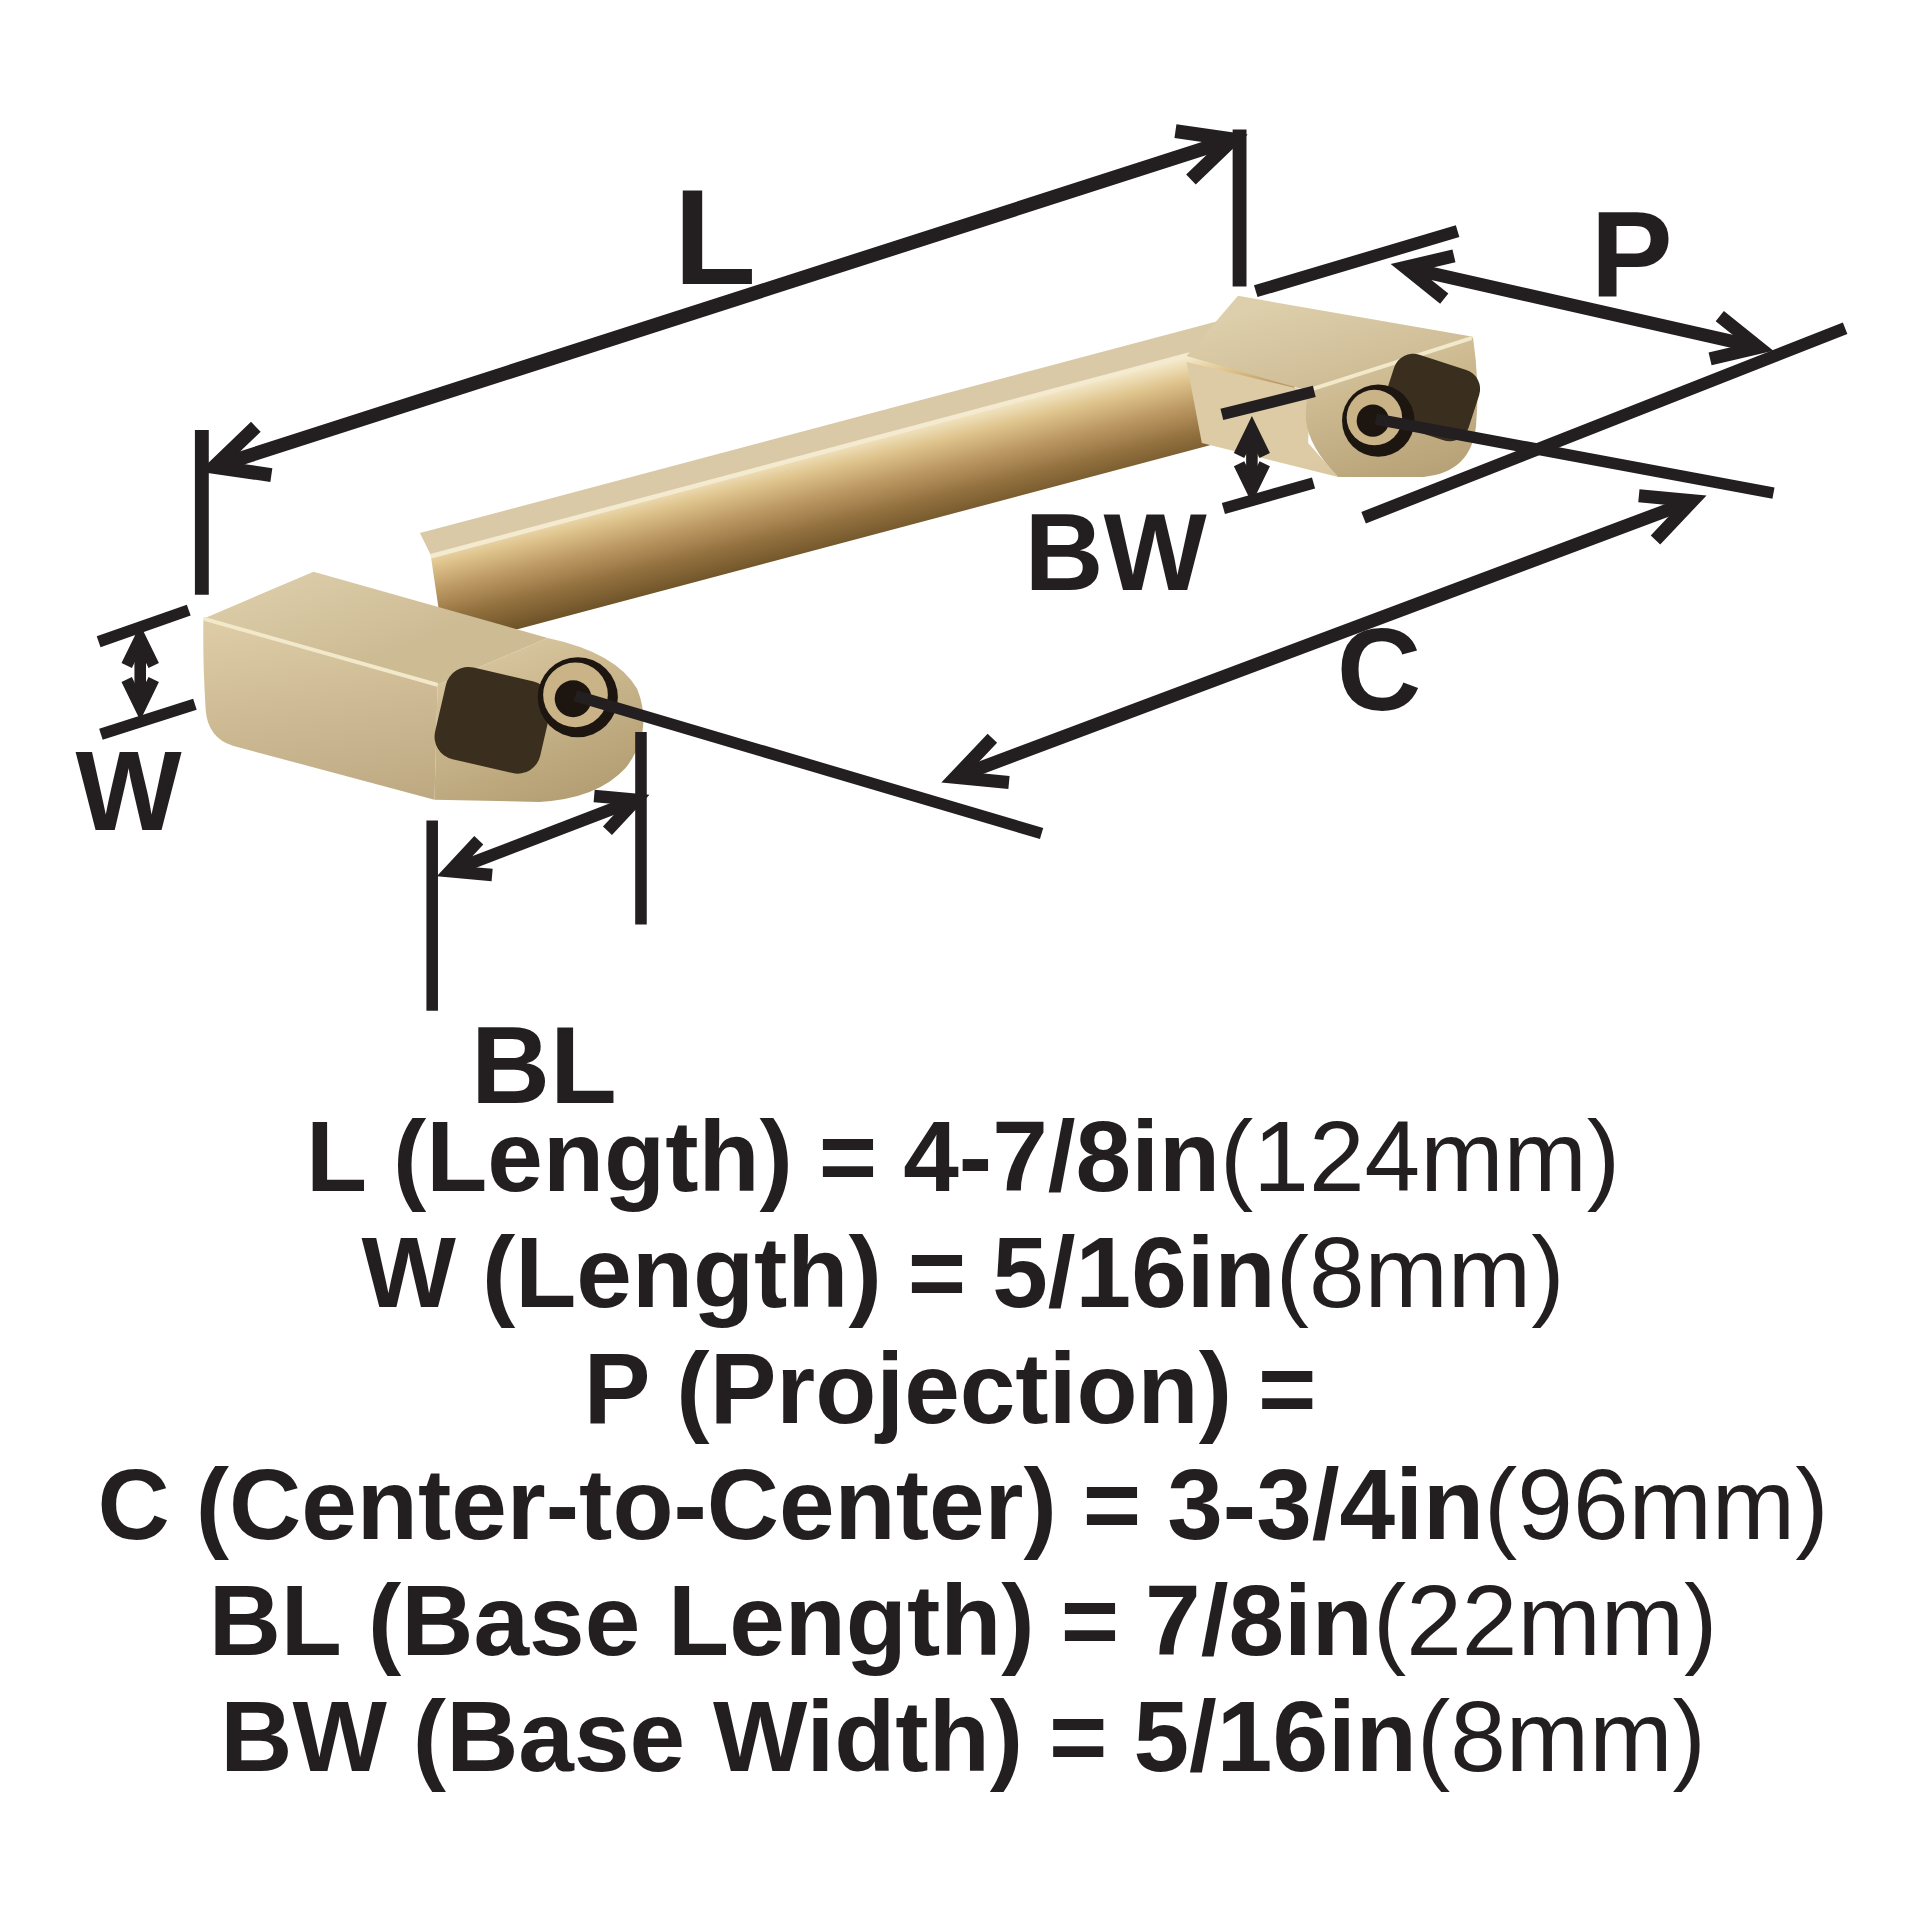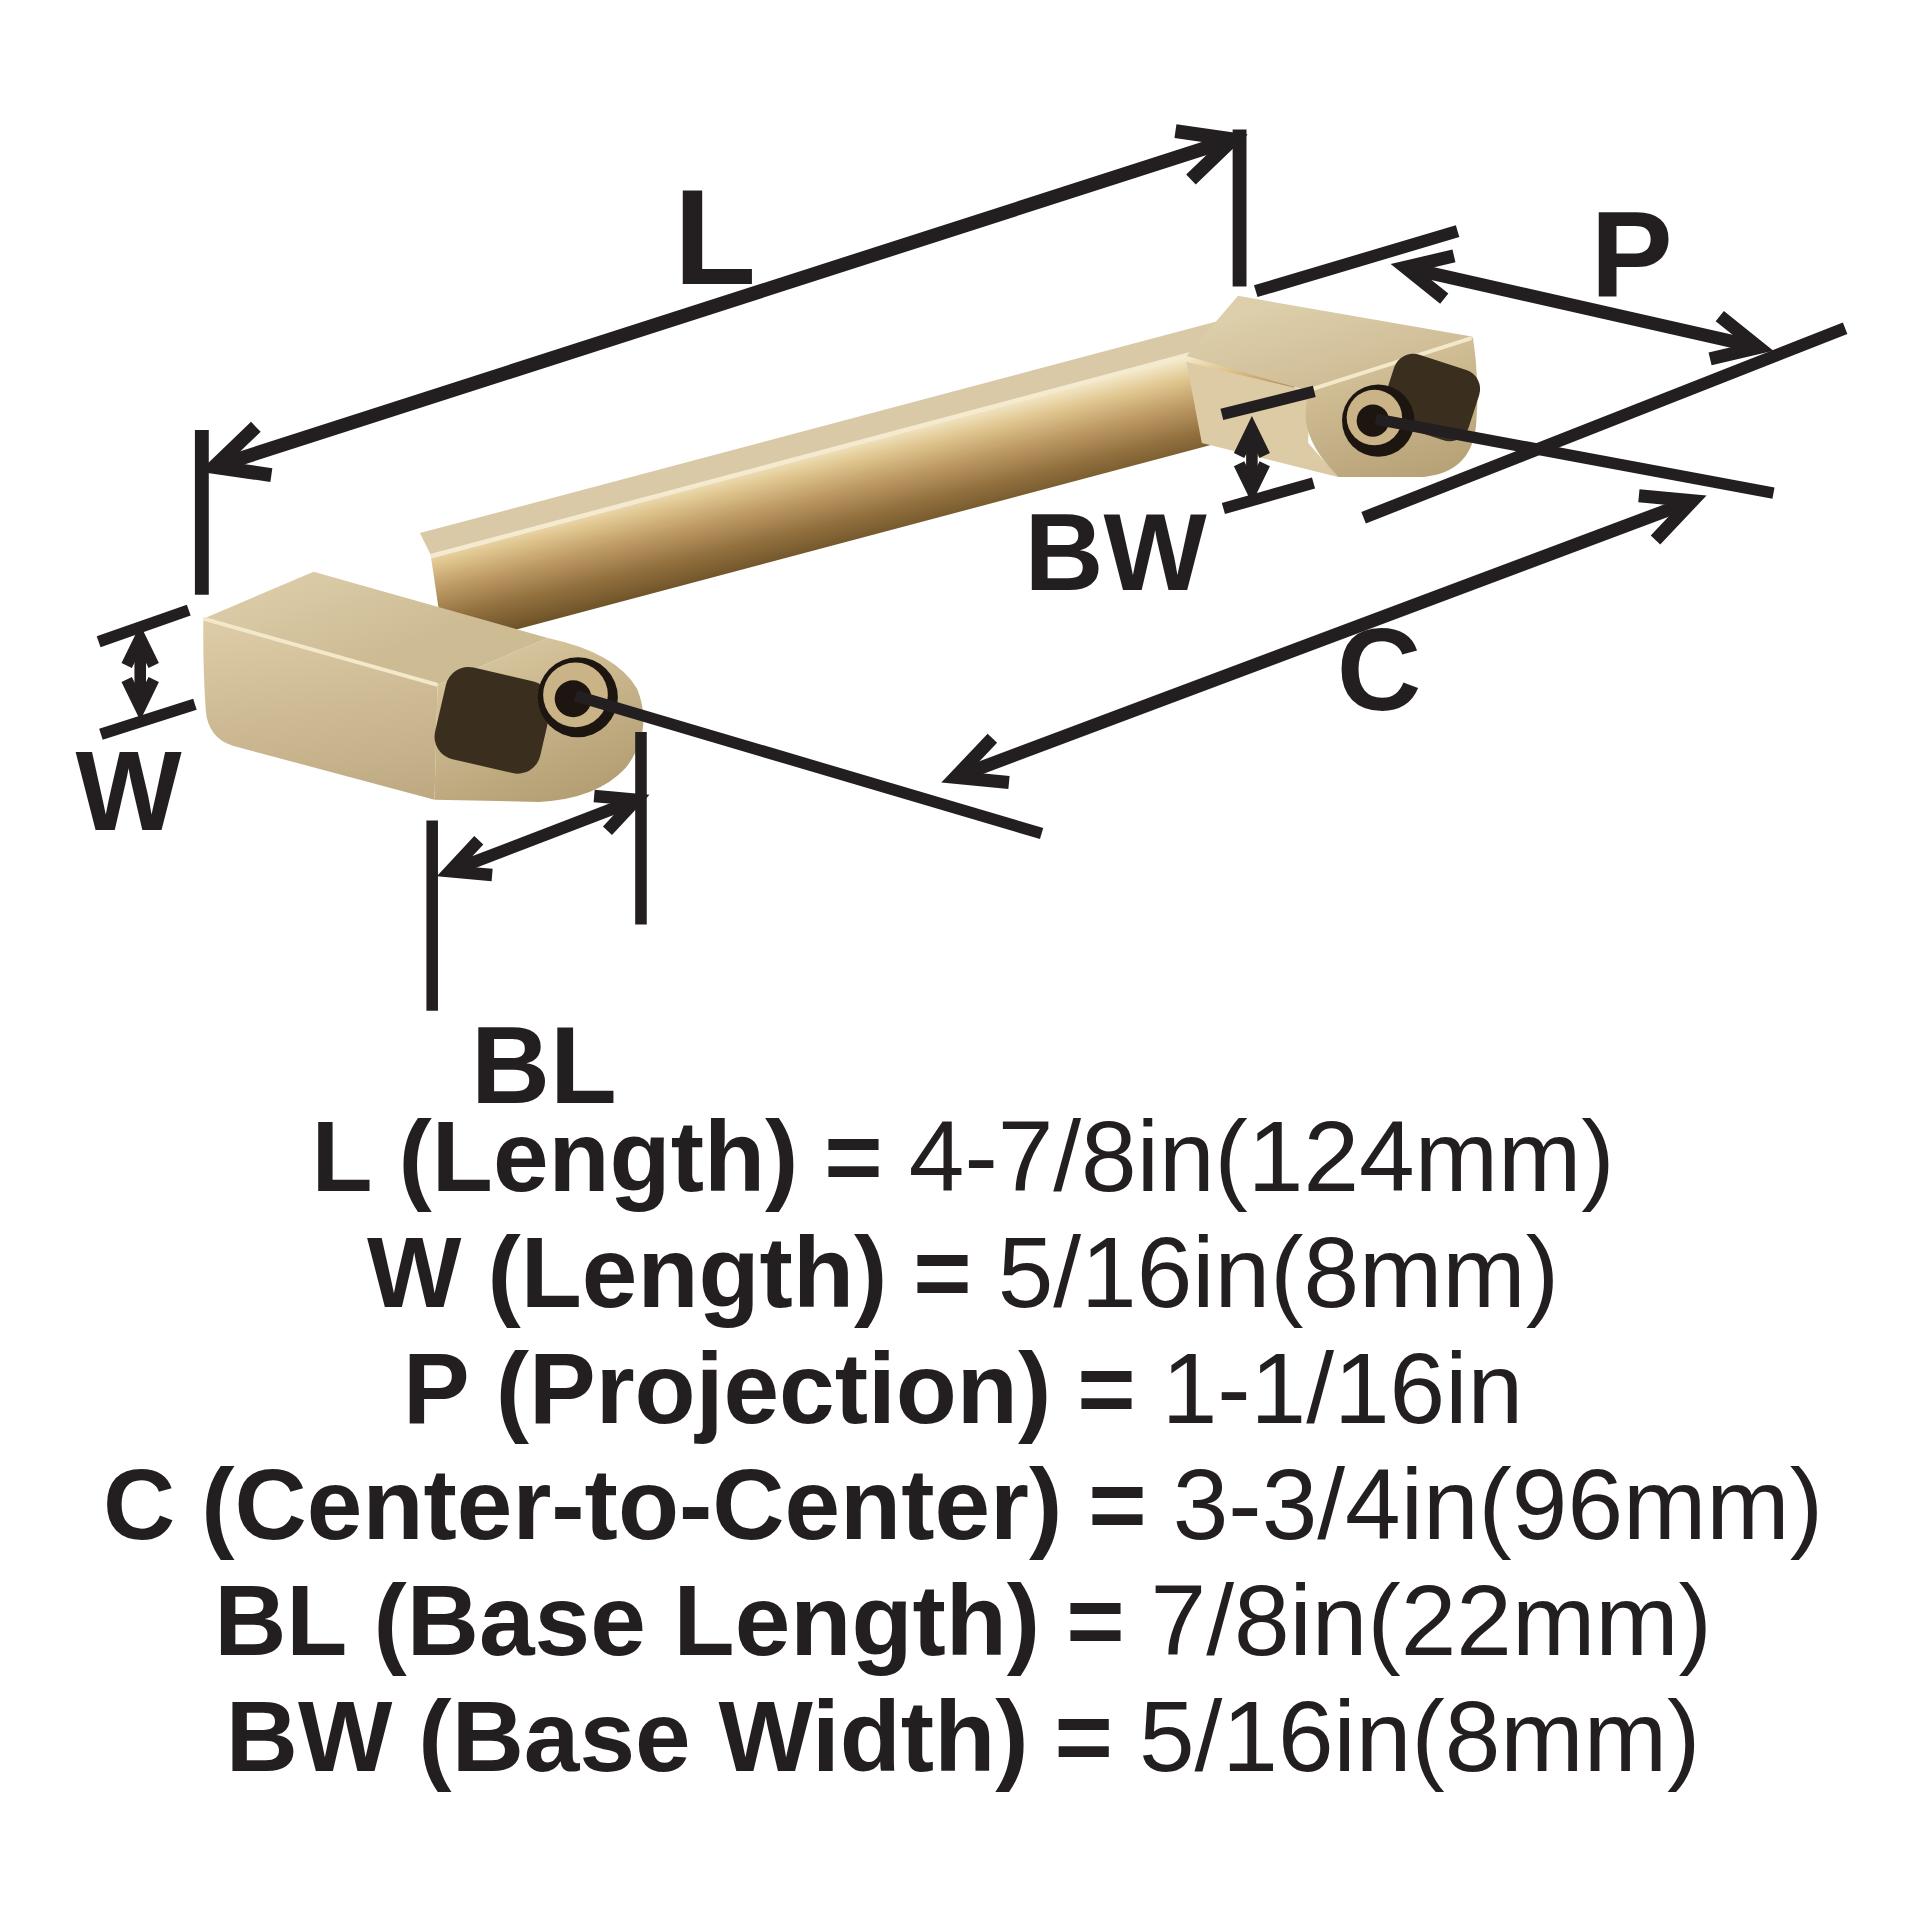--- a/index.html
+++ b/index.html
@@ -12,21 +12,21 @@
   svg{position:absolute;left:0;top:0;}
   .dim{stroke:var(--line-color);fill:none;}
   .dim-label{fill:var(--text-color);font-weight:bold;font-family:"Liberation Sans",sans-serif;}
   .specs{position:absolute;left:0;top:1098px;width:1926px;}
   .spec-row{display:flex;justify-content:center;align-items:baseline;
     height:116px;font-size:100px;line-height:116px;color:var(--text-color);
     white-space:nowrap;}
   .spec-sym{font-weight:bold;margin-right:0.26em;}
   .spec-name{font-weight:bold;margin-right:0.26em;}
   .spec-eq{font-weight:bold;margin-right:0.26em;}
-  .spec-in{font-weight:normal;}
+  .spec-in{font-weight:bold;}
   .spec-mm{font-weight:normal;}
 </style>
 </head>
 <body>
 
 <div class="stage">
 
 <svg width="1926" height="1926" viewBox="0 0 2500 2500">
   <defs>
     <linearGradient id="barFace" gradientUnits="userSpaceOnUse" x1="1100" y1="545" x2="1138" y2="700">
@@ -164,21 +164,20 @@
       <span class="spec-sym">W</span>
       <span class="spec-name">(Length)</span>
       <span class="spec-eq">=</span>
       <span class="spec-in">5/16in</span>
       <span class="spec-mm">(8mm)</span>
     </div>
     <div class="spec-row">
       <span class="spec-sym">P</span>
       <span class="spec-name">(Projection)</span>
       <span class="spec-eq">=</span>
-      <span class="spec-in">1-1/16in</span>
     </div>
     <div class="spec-row">
       <span class="spec-sym">C</span>
       <span class="spec-name">(Center-to-Center)</span>
       <span class="spec-eq">=</span>
       <span class="spec-in">3-3/4in</span>
       <span class="spec-mm">(96mm)</span>
     </div>
     <div class="spec-row">
       <span class="spec-sym">BL</span>

